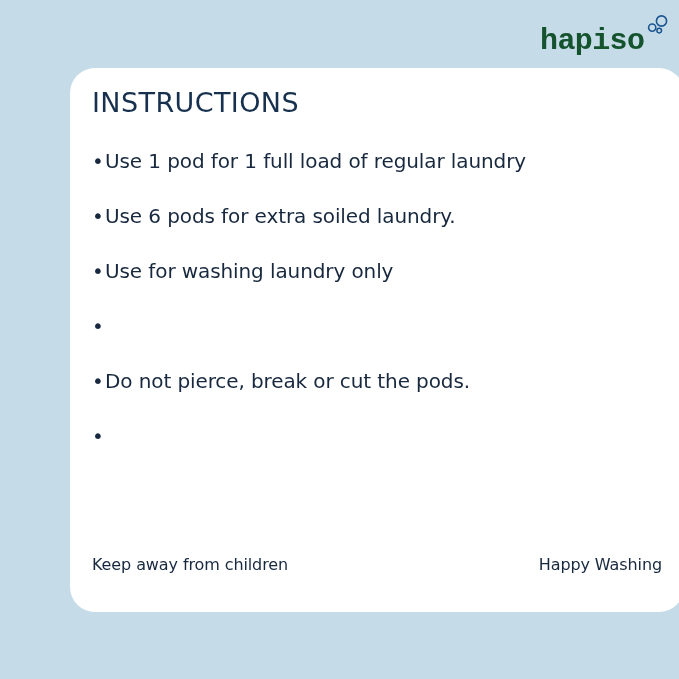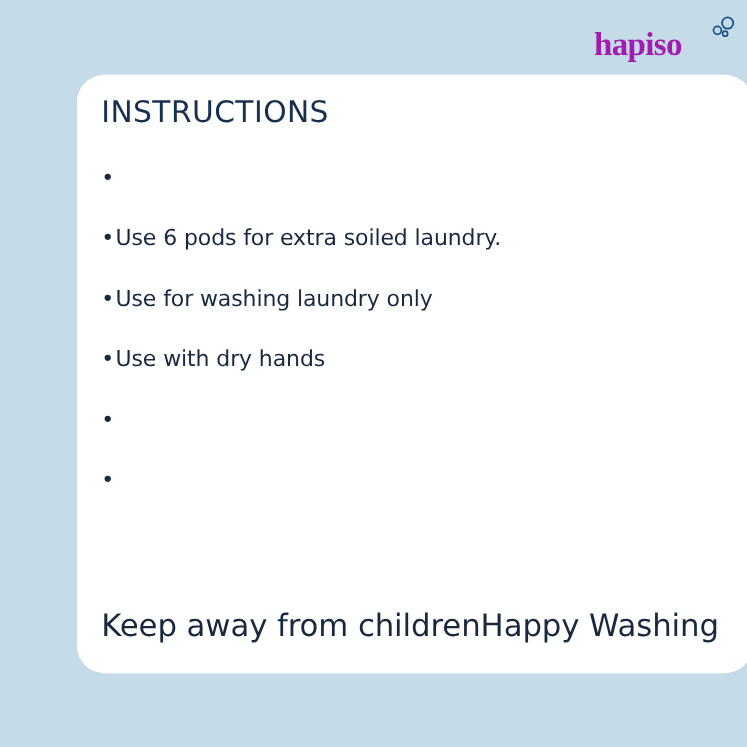--- a/index.html
+++ b/index.html
@@ -25,24 +25,24 @@
   .brand {
     position: absolute;
     left: 540px;
     top: 12px;
     width: 132px;
     height: 44px;
     display: flex;
     align-items: flex-end;
   }
   .brand-text {
-    font-family: Liberation Serif, serif;
+    font-family: Liberation Mono, monospace;
     font-size: 30px;
     font-weight: 700;
-    color: #a21caf;
+    color: #14532d;
     letter-spacing: -0.6px;
     line-height: 1;
     display: block;
   }
   .brand-bubbles {
     position: absolute;
     right: 2px;
     top: 2px;
     width: 26px;
     height: 26px;
@@ -105,30 +105,29 @@
     line-height: 1.05;
   }
 
   .footer {
     position: absolute;
     left: 22px;
     right: 22px;
     top: 487px;
     height: 30px;
     display: flex;
-    align-items: flex-end;
+    align-items: flex-start;
     justify-content: space-between;
     font-family: "DejaVu Sans", sans-serif;
-    font-size: 28px;
+    font-size: 16px;
     color: #18293f;
     letter-spacing: -0.1px;
     white-space: nowrap;
   }
   .footer-right {
-    margin-right: 24px;
   }
 </style>
 </head>
 <body>
 
 <div id="page">
 
   <div class="brand">
     <span class="brand-text">hapiso</span>
     <span class="brand-bubbles">
@@ -140,35 +139,36 @@
     </span>
   </div>
 
   <div class="card">
 
     <div class="card-title">INSTRUCTIONS</div>
 
     <ul class="bullet-list">
       <li class="bullet-item">
         <span class="bullet-dot">•</span>
+        <span class="bullet-text">Use 1 pod for 1 full load of regular laundry</span>
       </li>
       <li class="bullet-item">
         <span class="bullet-dot">•</span>
         <span class="bullet-text">Use 6 pods for extra soiled laundry.</span>
       </li>
       <li class="bullet-item">
         <span class="bullet-dot">•</span>
         <span class="bullet-text">Use for washing laundry only</span>
       </li>
       <li class="bullet-item">
         <span class="bullet-dot">•</span>
-        <span class="bullet-text">Use with dry hands</span>
       </li>
       <li class="bullet-item">
         <span class="bullet-dot">•</span>
+        <span class="bullet-text">Do not pierce, break or cut the pods.</span>
       </li>
       <li class="bullet-item">
         <span class="bullet-dot">•</span>
       </li>
     </ul>
 
     <div class="footer">
       <span class="footer-left">Keep away from children</span>
       <span class="footer-right">Happy Washing</span>
     </div>

